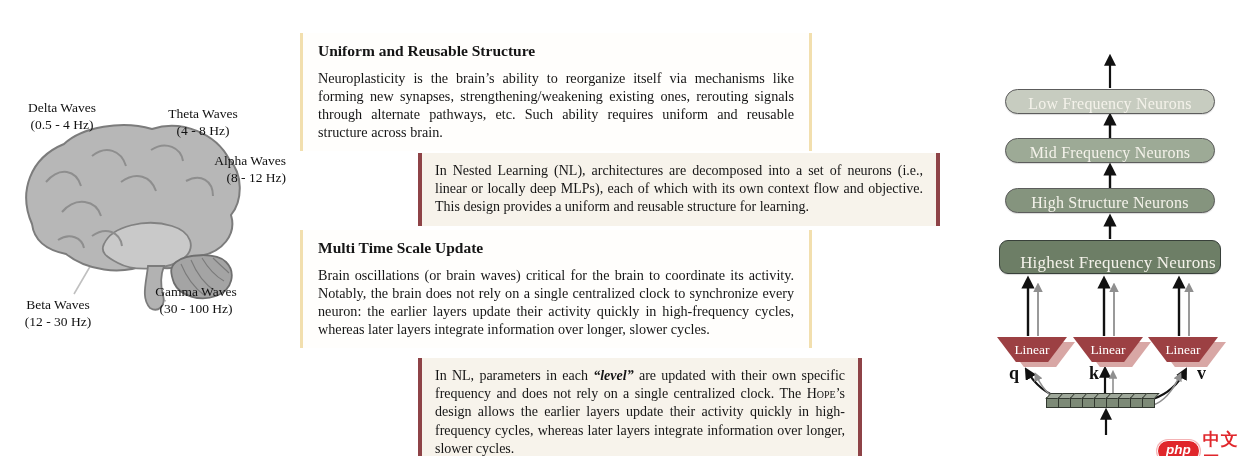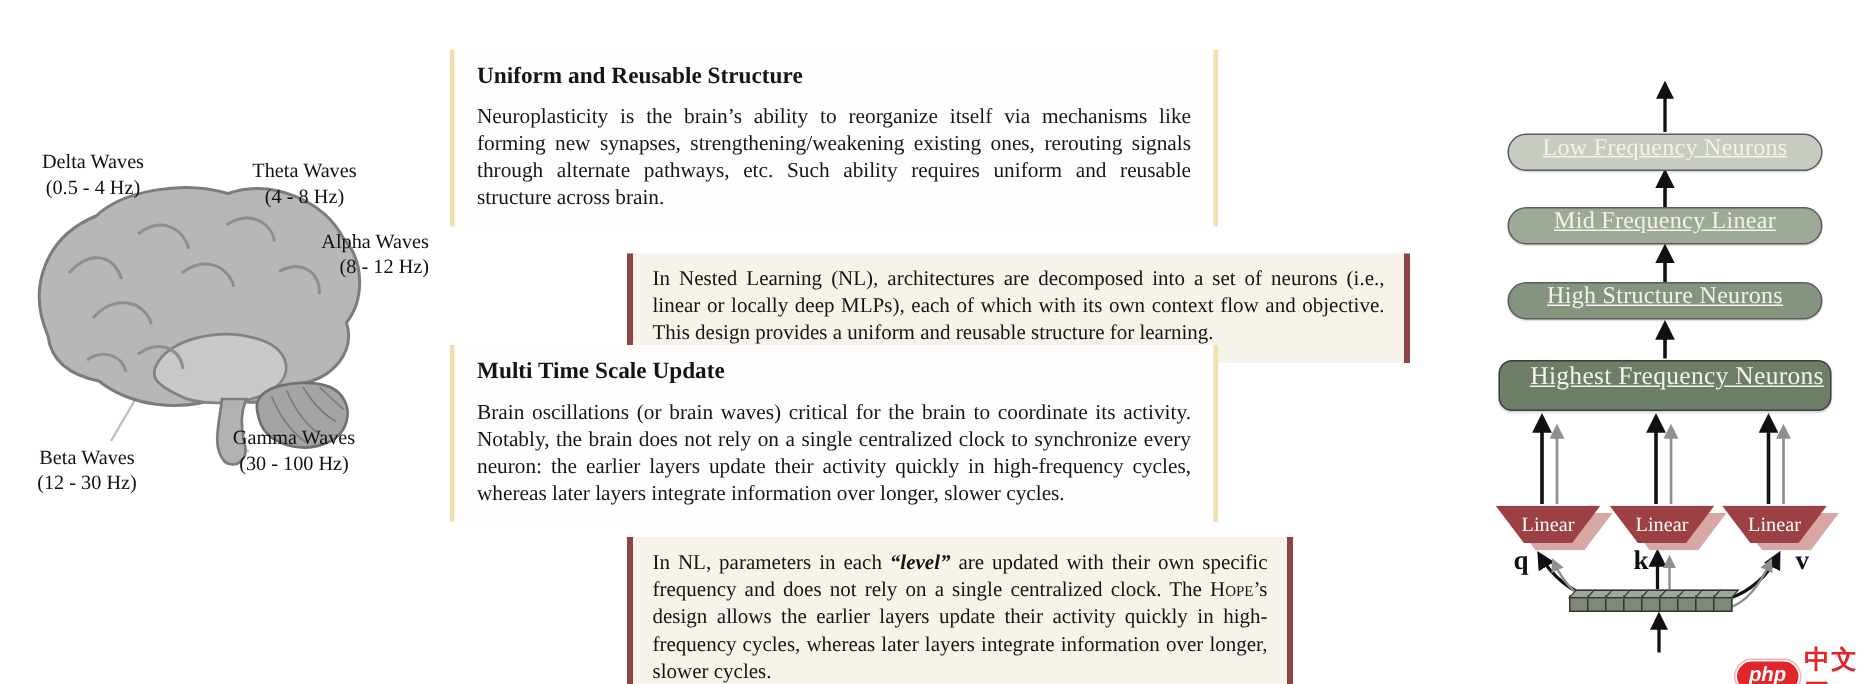--- a/index.html
+++ b/index.html
@@ -27,24 +27,23 @@
   }
   .quote-body{font-size:14.0px;line-height:1.3;text-align:justify;margin:0;}
   .q-italic{font-style:italic;font-weight:bold;}
   .q-smallcaps{font-variant:small-caps;}
   
   #diagram-panel{position:absolute;left:985px;top:0;width:265px;height:456px;}
   #diagram-panel svg{position:absolute;left:0;top:0;}
   .pill{
     position:absolute;left:20px;width:210px;height:25px;border-radius:14px;
     border:1.5px solid #5c5c5c;box-sizing:border-box;
-    display:flex;align-items:flex-start;justify-content:center;
+    display:flex;align-items:flex-end;justify-content:center;
     color:#f4f2ea;font-size:16px;letter-spacing:.2px;
     box-shadow:0 1px 1px rgba(0,0,0,.15);
-    text-decoration:underline;
   }
   .pill.highest{left:14px;width:222px;height:34px;border-radius:9px;border:1.5px solid #38403a;font-size:17px;padding-left:16px;}
   .linear-wrap{position:absolute;width:80px;height:32px;}
   .linear-side{position:absolute;left:8px;top:5px;width:70px;height:25px;
     clip-path:polygon(0% 0%,100% 0%,73% 100%,27% 100%);}
   .linear-main{position:absolute;left:0;top:0;width:70px;height:25px;
     clip-path:polygon(0% 0%,100% 0%,73% 100%,27% 100%);
     display:flex;align-items:center;justify-content:center;
     color:#ffffff;font-size:13.5px;}
   .proj-label{position:absolute;font-size:18px;font-weight:bold;color:#111;}
@@ -141,21 +140,21 @@
       <span>Gamma Waves</span>
       <span class="range">(30 - 100 Hz)</span>
     </div>
   </div>
 
   <div class="note-block" style="left:300px;top:33px;width:512px;">
     <p class="note-title">Uniform and Reusable Structure</p>
     <p class="note-body">Neuroplasticity is the brain’s ability to reorganize itself via mechanisms like forming new synapses, strengthening/weakening existing ones, rerouting signals through alternate pathways, etc. Such ability requires uniform and reusable structure across brain.</p>
   </div>
 
-  <div class="quote-block" style="left:418px;top:153px;width:522px;margin-top:16px;">
+  <div class="quote-block" style="left:418px;top:153px;width:522px;">
     <p class="quote-body">In Nested Learning (NL), architectures are decomposed into a set of neurons (i.e., linear or locally deep MLPs), each of which with its own context flow and objective. This design provides a uniform and reusable structure for learning.</p>
   </div>
 
   <div class="note-block" style="left:300px;top:230px;width:512px;">
     <p class="note-title">Multi Time Scale Update</p>
     <p class="note-body">Brain oscillations (or brain waves) critical for the brain to coordinate its activity. Notably, the brain does not rely on a single centralized clock to synchronize every neuron: the earlier layers update their activity quickly in high-frequency cycles, whereas later layers integrate information over longer, slower cycles.</p>
   </div>
 
   <div class="quote-block" style="left:418px;top:358px;width:444px;">
     <p class="quote-body"><span>In NL, parameters in each </span><span class="q-italic">“level”</span><span> are updated with their own specific frequency and does not rely on a single centralized clock. The </span><span class="q-smallcaps">Hope</span><span>’s design allows the earlier layers update their activity quickly in high-frequency cycles, whereas later layers integrate information over longer, slower cycles.</span></p>
@@ -196,21 +195,21 @@
         <line x1="128" y1="393" x2="128" y2="373" stroke="#8f8f8f" stroke-width="1.6" marker-end="url(#ah-gray)"></line>
       </g>
 
       <line x1="121" y1="435" x2="121" y2="412" stroke="#111" stroke-width="2.2" marker-end="url(#ah-black)"></line>
     </svg>
 
     <div class="pill" style="top: 89px; background-color: rgb(199, 204, 192);">
       <span>Low Frequency Neurons</span>
     </div>
     <div class="pill" style="top: 138px; background-color: rgb(157, 170, 150);">
-      <span>Mid Frequency Linear</span>
+      <span>Mid Frequency Neurons</span>
     </div>
     <div class="pill" style="top: 188px; background-color: rgb(133, 148, 126);">
       <span>High Structure Neurons</span>
     </div>
     <div class="pill highest" style="top: 240px; background-color: rgb(109, 126, 102);">
       <span>Highest Frequency Neurons</span>
     </div>
 
     <div class="linear-wrap" style="left:12px;top:337px;">
       <div class="linear-side" style="background-color: rgb(216, 167, 165);"></div>

